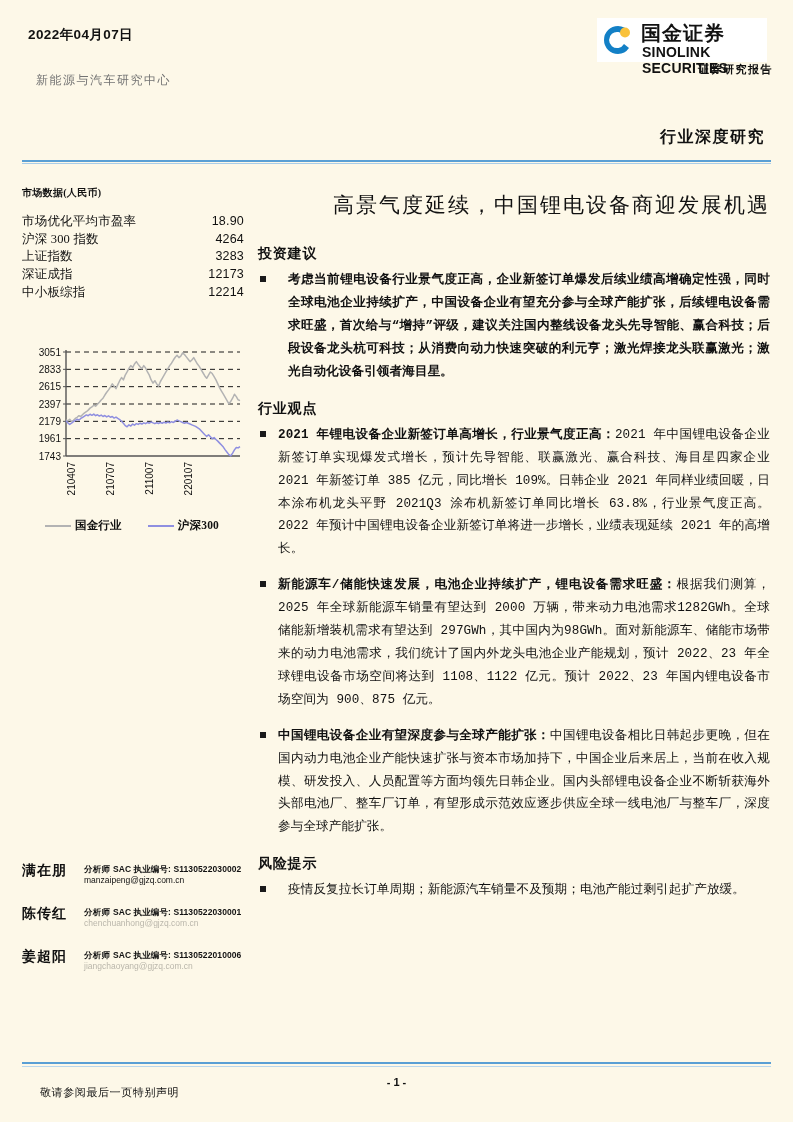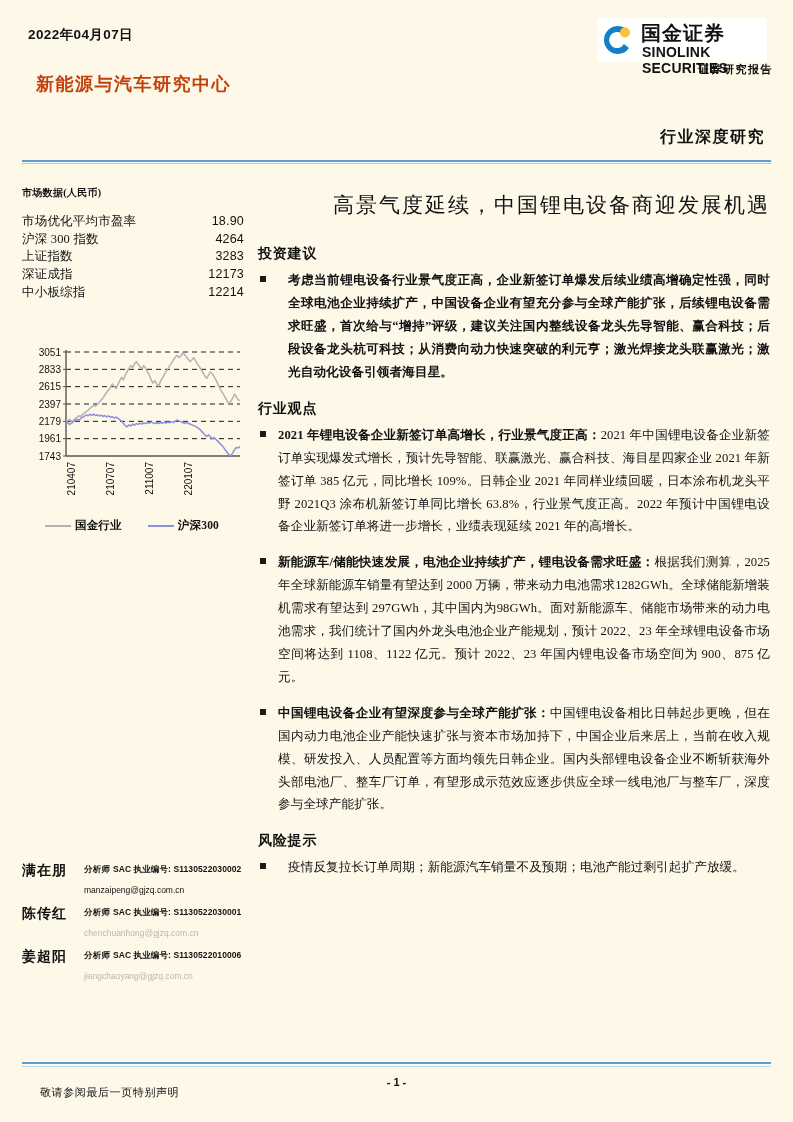--- a/index.html
+++ b/index.html
@@ -28,24 +28,24 @@
     left: 28px; top: 26px;
     font-family: "Liberation Sans", sans-serif;
     font-size: 13.5px;
     font-weight: bold;
     letter-spacing: 0.4px;
     color: #111;
   }
   .research-center {
     position: absolute;
     left: 36px; top: 72px;
-    font-size: 18px;
-    font-weight: bold;
+    font-size: 12px;
+    font-weight: normal;
     letter-spacing: 1.5px;
-    color: #c2410c;
+    color: #737373;
     font-family: "Liberation Serif", serif;
   }
   .industry-line {
     position: absolute;
     left: 28px; top: 126px;
     font-family: "Liberation Sans", sans-serif;
     font-size: 17px;
     font-weight: bold;
     letter-spacing: 0.5px;
     color: #000;
@@ -214,21 +214,21 @@
     font-family: "Liberation Sans", sans-serif;
     font-size: 8.5px;
     font-weight: bold;
     letter-spacing: 0.1px;
     color: #111;
     white-space: nowrap;
   }
   .an-meta .an-role { letter-spacing: 0.3px; text-align: right; }
   .an-email {
     position: absolute;
-    left: 62px; top: 23px;
+    left: 62px; top: 13px;
     font-family: "Liberation Sans", sans-serif;
     font-size: 8.5px;
     letter-spacing: 0px;
     color: #111;
     white-space: nowrap;
   }
   .an-faded { opacity: 0.30; }
 
   
   .main {
@@ -249,20 +249,21 @@
     font-size: 14px;
     font-weight: bold;
     letter-spacing: 0.8px;
     color: #111;
     margin: 0 0 6px 0;
   }
   .sec-head.spaced { margin-top: 16px; }
   .bullet-row {
     display: flex;
     margin-bottom: 13px;
+    font-family: Liberation Mono, monospace;
   }
   .bullet-mark {
     flex: 0 0 auto;
     width: 20px;
     padding-top: 7px;
     box-sizing: border-box;
   }
   .bullet-mark i {
     display: block;
     width: 6px;

